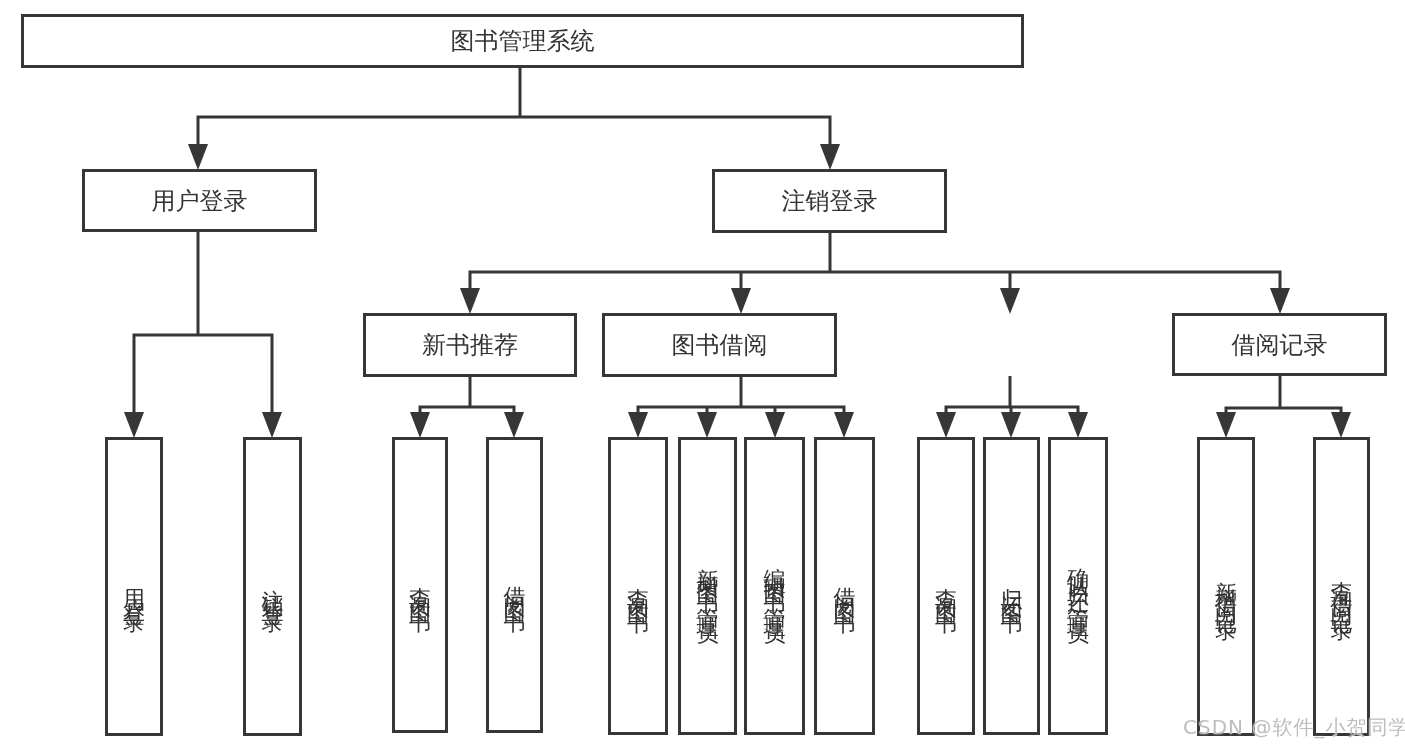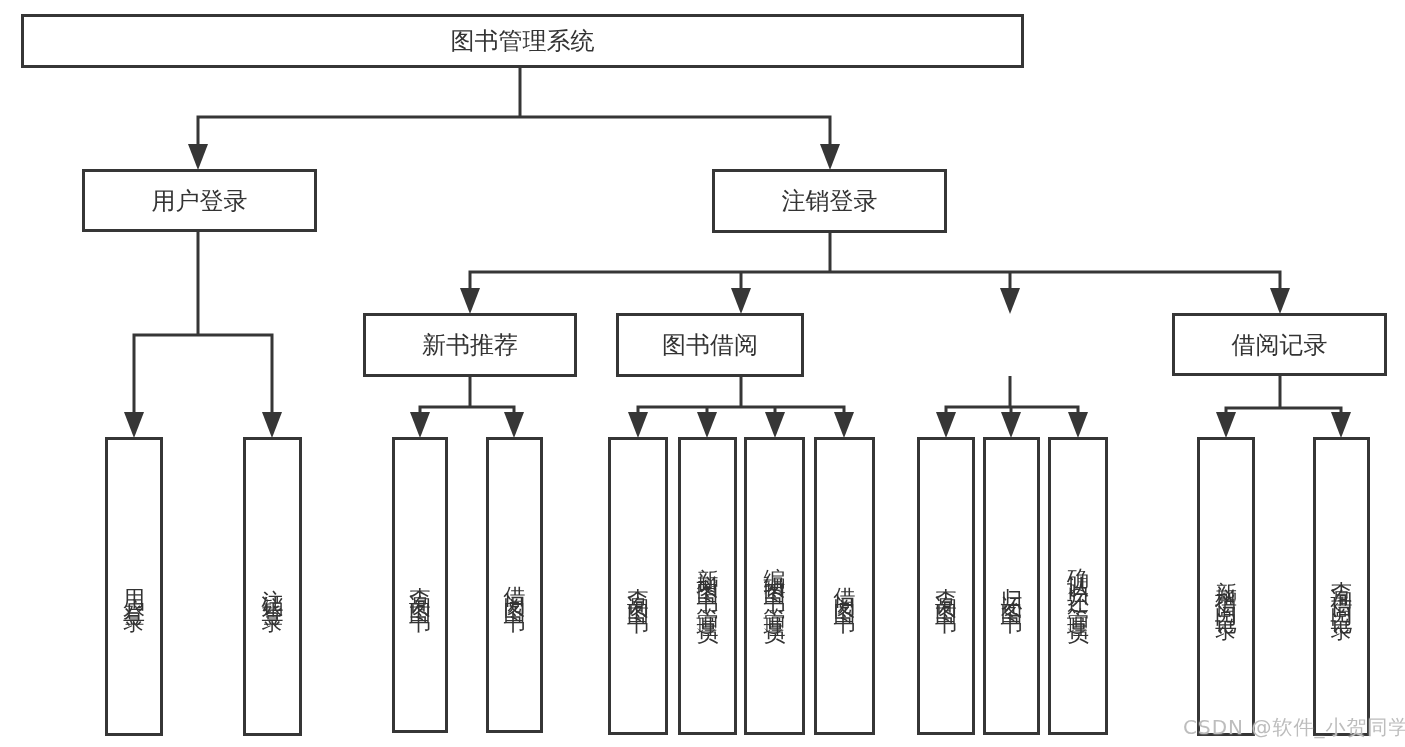--- a/index.html
+++ b/index.html
@@ -16,21 +16,21 @@
   }
   .vnode{
     writing-mode:vertical-rl;text-orientation:mixed;
     font-size:22px;letter-spacing:8px;white-space:normal;
   }
   
   .n-root{left:21px;top:14px;width:1003px;height:54px;}
   .n-l2a{left:82px;top:169px;width:235px;height:63px;}
   .n-l2b{left:712px;top:169px;width:235px;height:64px;}
   .n-l3a{left:363px;top:313px;width:214px;height:64px;}
-  .n-l3b{left:616px;top:313px;width:188px;height:64px;}
+  .n-l3b{left:602px;top:313px;width:235px;height:64px;}
   .n-l3c{left:902px;top:313px;width:215px;height:63px;}
   .n-l3d{left:1172px;top:313px;width:215px;height:63px;}
   
   .n-a1{left:105px;top:437px;width:58px;height:299px;}
   .n-a2{left:243px;top:437px;width:59px;height:299px;}
   .n-b1{left:392px;top:437px;width:56px;height:296px;}
   .n-b2{left:486px;top:437px;width:57px;height:296px;}
   .n-c1{left:608px;top:437px;width:60px;height:298px;}
   .n-c2{left:678px;top:437px;width:59px;height:298px;}
   .n-c3{left:744px;top:437px;width:61px;height:298px;}

